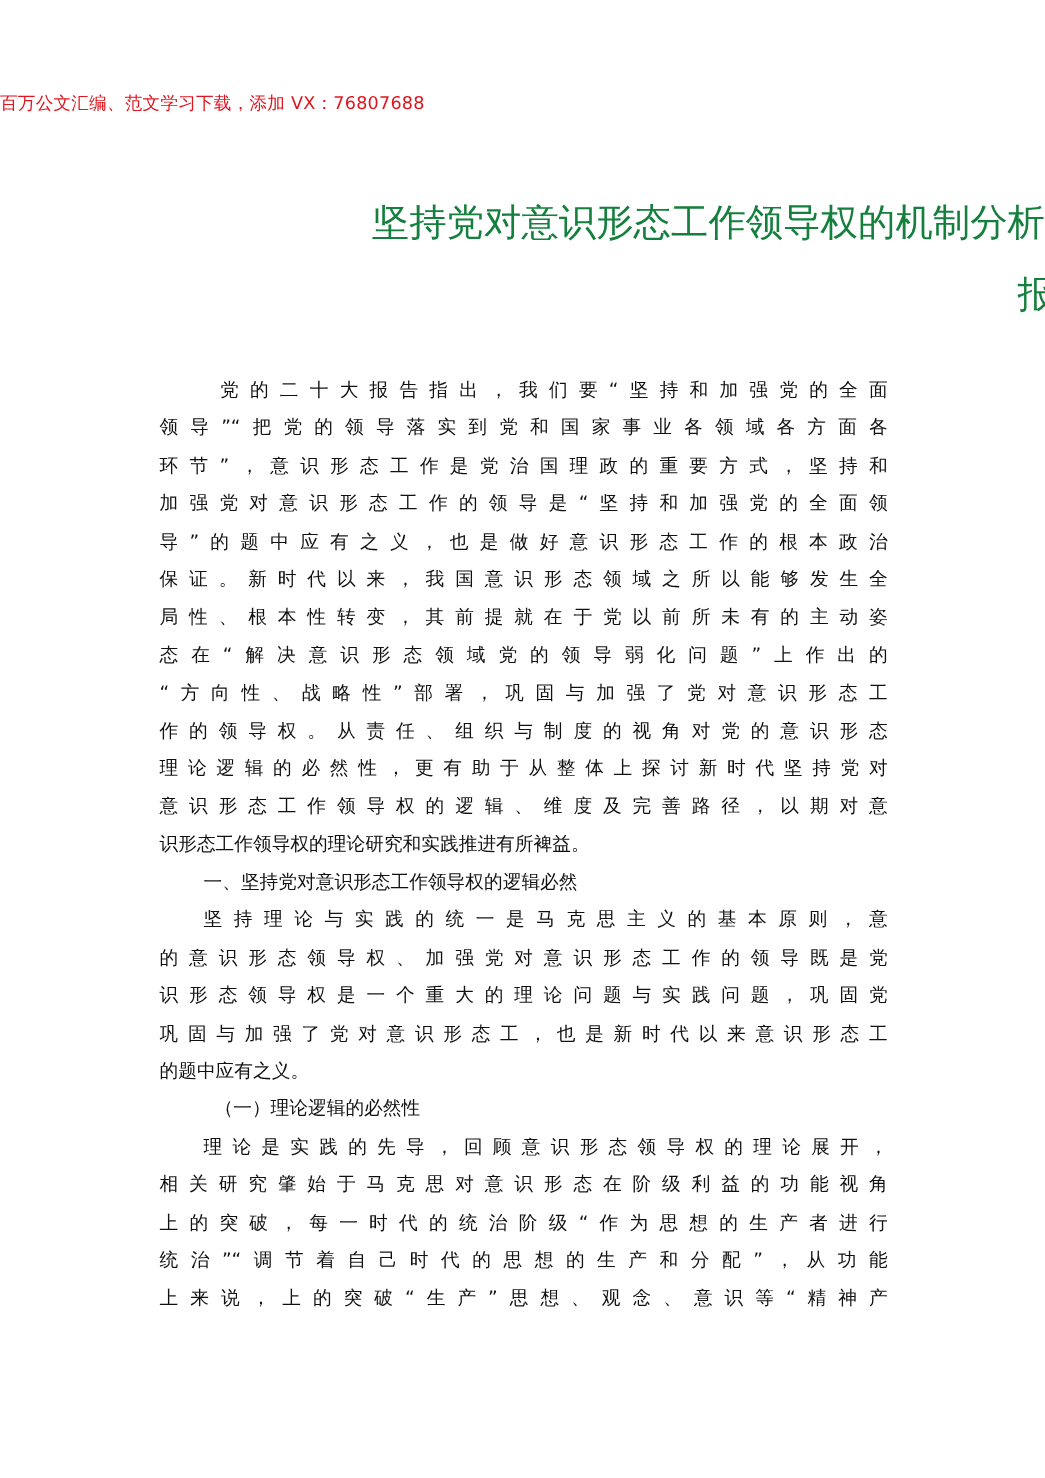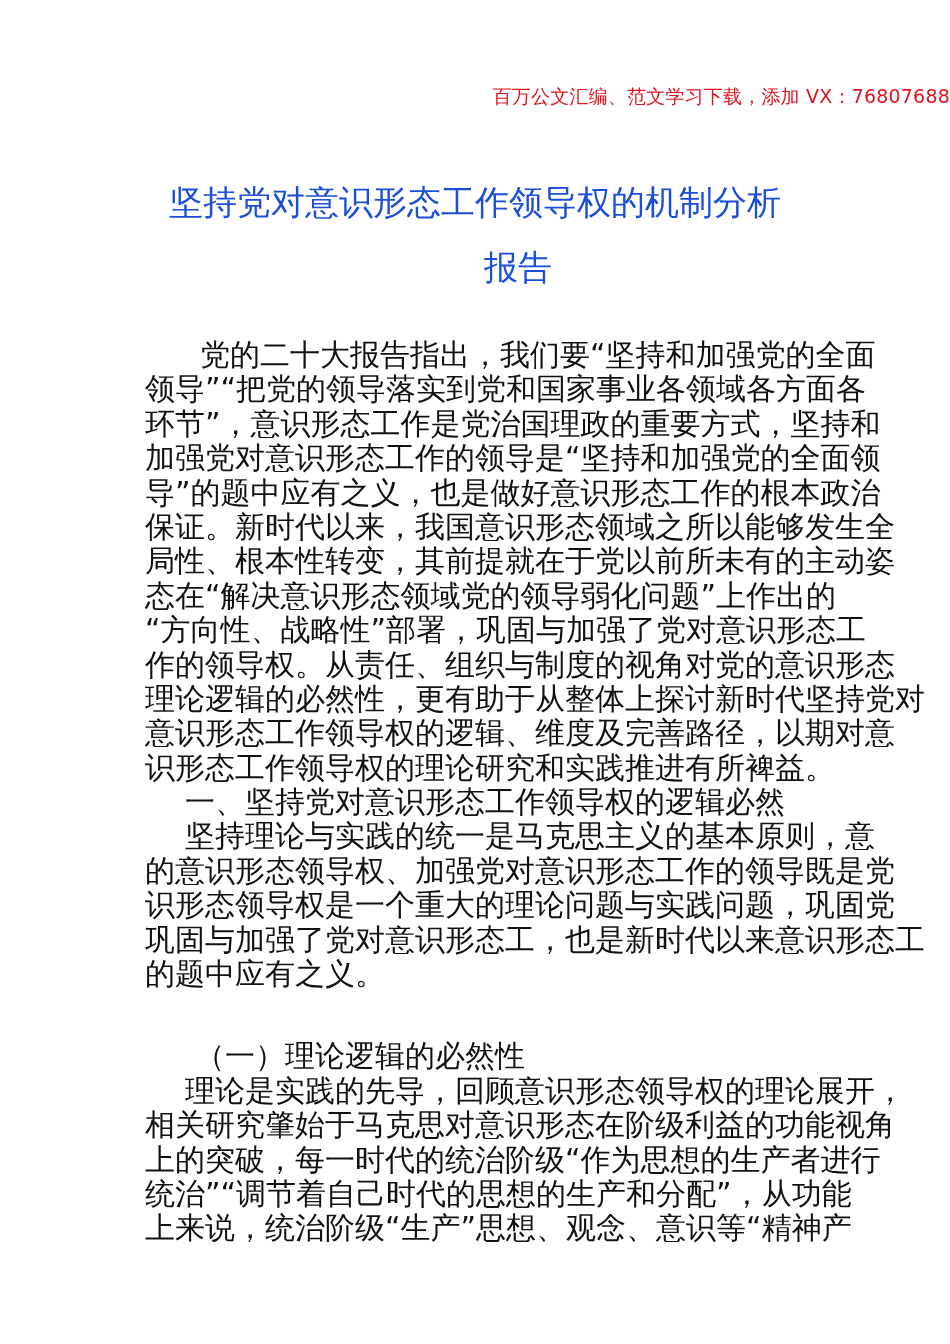--- a/index.html
+++ b/index.html
@@ -1,30 +1,30 @@
 <!DOCTYPE html>
 <html><head>
 <meta charset="utf-8">
 <style>
   html, body { margin: 0; padding: 0; background: #ffffff; }
   body { width: 950px; height: 1344px; position: relative; overflow: hidden;
          font-family: "DejaVu Sans", "Liberation Sans", sans-serif; color: #111; }
-  .watermark { position: absolute; top: 84px; left: 0; width: 950px; text-align: right;
-               font-size: 19px; color: #e0141e; letter-spacing: 0.2px; }
-  .title { position: absolute; left: 0; width: 950px; text-align: center;
-           font-size: 34px; color: #1d4ed8; }
+  .watermark { position: absolute; top: 84px; left: 0; width: 950px; text-align: left;
+               font-size: 16px; color: #e0141e; letter-spacing: 0.2px; }
+  .title { position: absolute; left: 0; width: 950px; text-align: right;
+           font-size: 34px; color: #15803d; }
   .title.l1 { top: 180px; }
   .title.l2 { top: 245px; margin-left: 43px; }
   .body { position: absolute; top: 338px; left: 145px; width: 662px; }
-  .line { height: 34.4px; line-height: 34.4px; font-size: 30px; white-space: nowrap;
+  .line { height: 34.4px; line-height: 34.4px; font-size: 17px; white-space: nowrap;
           overflow: visible; text-align: justify; text-align-last: justify; }
   .line.last { text-align-last: left; }
   .line.indent1 { padding-left: 55px; }
   .line.indent2 { padding-left: 40px; }
-  .line.indent3 { padding-left: 50px; margin-top: 48px; }
+  .line.indent3 { padding-left: 50px; }
 </style>
 </head>
 <body>
 
 <div class="watermark">百万公文汇编、范文学习下载，添加 VX：76807688</div>
 
 <div class="title l1">坚持党对意识形态工作领导权的机制分析</div>
 <div class="title l2">报告</div>
 
 <div class="body">
@@ -45,14 +45,14 @@
   <div class="line indent2">坚持理论与实践的统一是马克思主义的基本原则，意</div>
   <div class="line">的意识形态领导权、加强党对意识形态工作的领导既是党</div>
   <div class="line">识形态领导权是一个重大的理论问题与实践问题，巩固党</div>
   <div class="line">巩固与加强了党对意识形态工，也是新时代以来意识形态工</div>
   <div class="line last">的题中应有之义。</div>
   <div class="line last indent3">（一）理论逻辑的必然性</div>
   <div class="line indent2">理论是实践的先导，回顾意识形态领导权的理论展开，</div>
   <div class="line">相关研究肇始于马克思对意识形态在阶级利益的功能视角</div>
   <div class="line">上的突破，每一时代的统治阶级“作为思想的生产者进行</div>
   <div class="line">统治”“调节着自己时代的思想的生产和分配”，从功能</div>
-  <div class="line">上来说，统治阶级“生产”思想、观念、意识等“精神产</div>
+  <div class="line">上来说，上的突破“生产”思想、观念、意识等“精神产</div>
 </div>
 
 </body></html>

